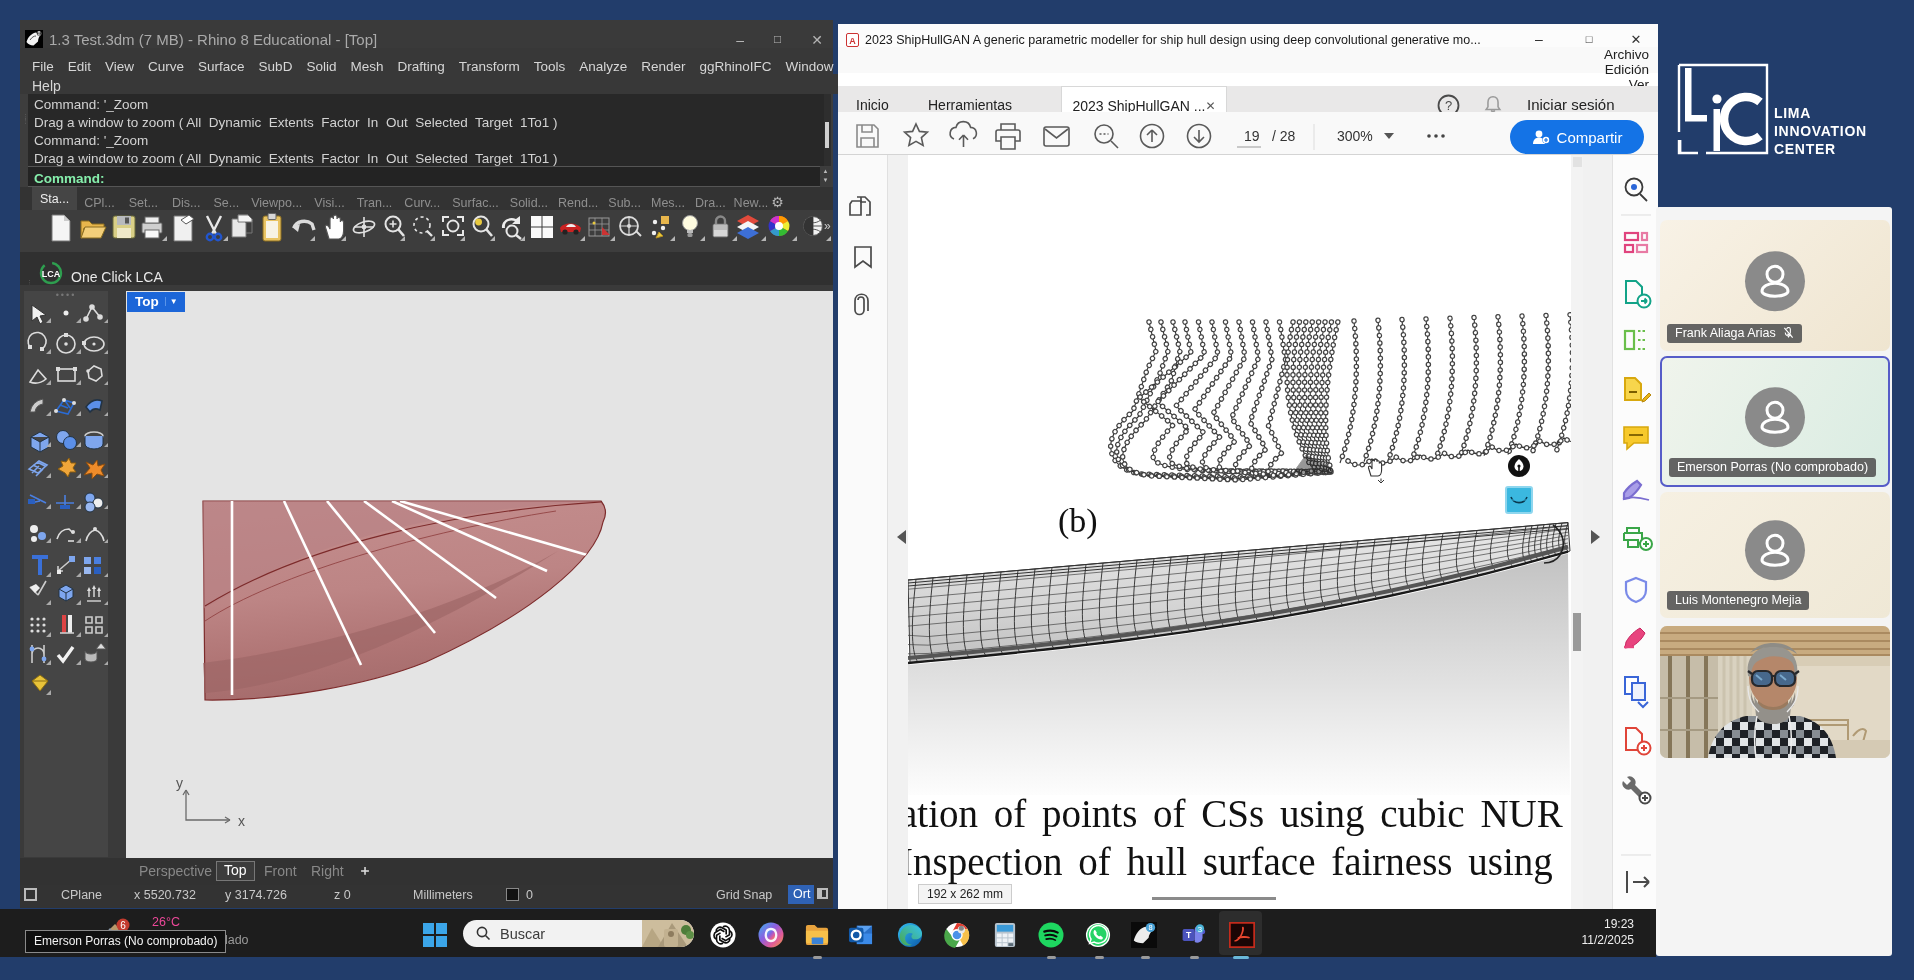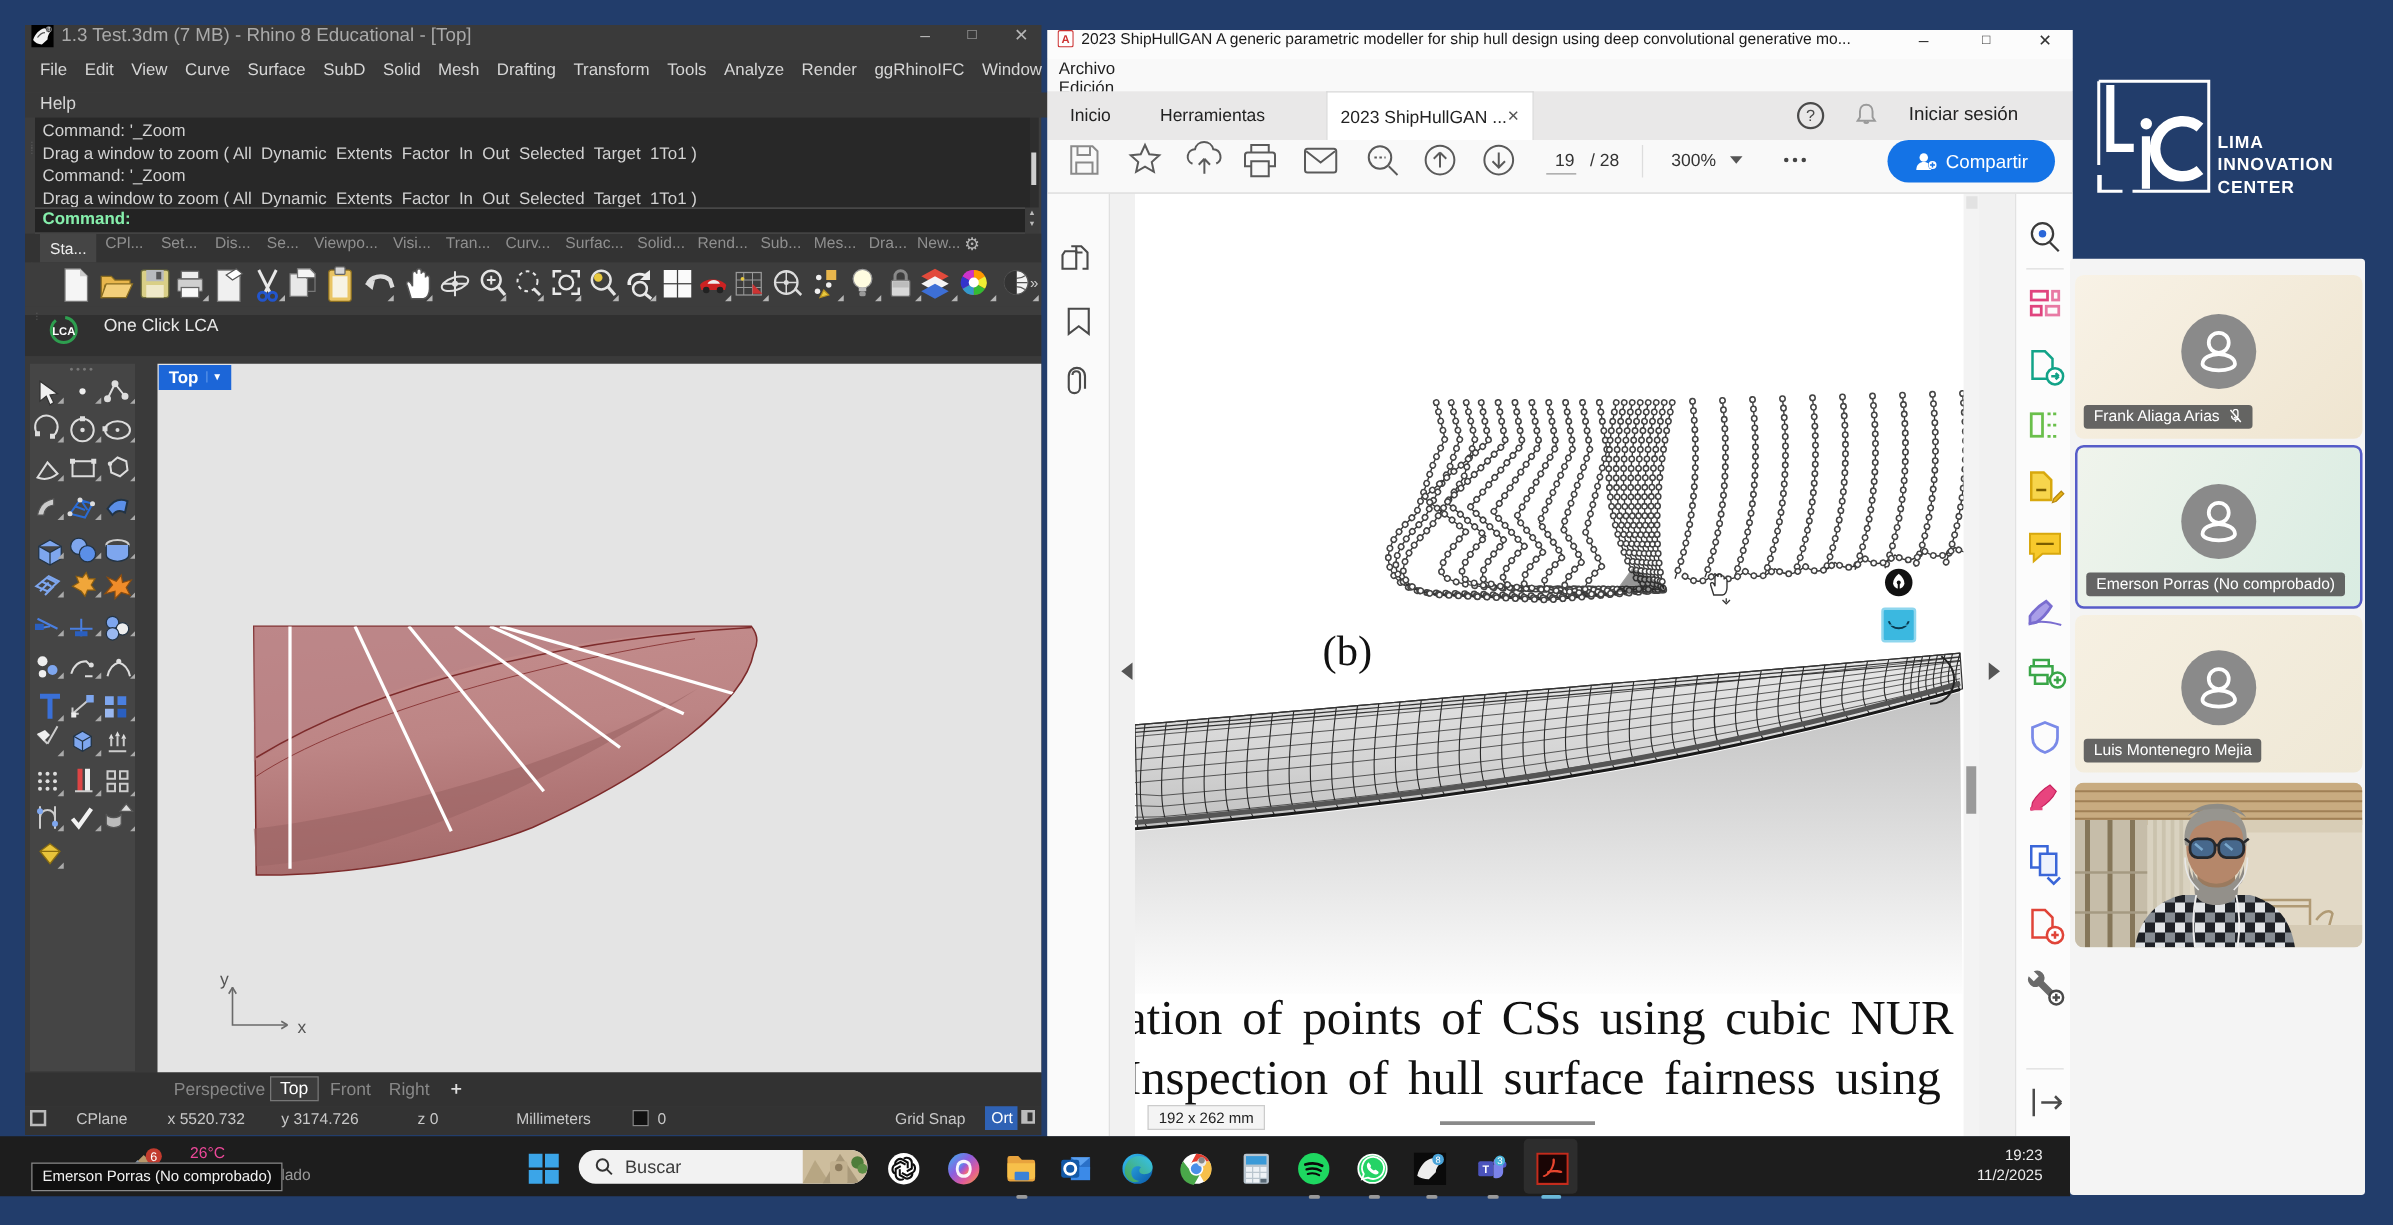--- a/index.html
+++ b/index.html
@@ -15,27 +15,27 @@
   #rh-cmd { left:8px; top:74px; width:796px; height:72px; background:#282828; color:#d2d2d2; font-size:13.5px; line-height:18px; padding:2px 0 0 6px; white-space:nowrap; overflow:hidden;}
   #rh-prompt { left:8px; top:146px; width:792px; height:21px; background:#232323; border-top:1px solid #555; border-bottom:1px solid #555; color:#86efac; font-size:13.5px; font-weight:bold; padding-left:6px; }
   #rh-tabs { left:0; top:167px; width:813px; height:23px; background:#333333; color:#8f8f8f; font-size:12.5px; }
   #rh-icons { left:0; top:190px; width:813px; height:35px; background:#3d3d3d; }
   #rh-lca { left:0; top:232px; width:813px; height:33px; background:#303030; color:#e8e8e8; font-size:14px; }
   #rh-main { left:0; top:265px; width:813px; height:573px; background:#3a3a3a; }
   #rh-palette { left:4px; top:6px; width:84px; height:566px; background:#454545; }
   #rh-vp { left:106px; top:6px; width:707px; height:567px; background:#e4e4e4; overflow:hidden; }
   #rh-vtabs { left:0; top:838px; width:813px; height:27px; background:#323232; color:#8f8f8f; font-size:14px; }
   #rh-status { left:0; top:865px; width:813px; height:23px; background:#333333; color:#c8c8c8; font-size:12.5px; }
-  .row { display:flex; align-items:flex-start; }
+  .row { display:flex; align-items:flex-end; }
   
   #pdf { left:838px; top:24px; width:820px; height:885px; background:#fff; }
   #pdf-title { left:0; top:0; width:820px; height:23px; background:#fcfcfc; color:#1a1a1a; font-size:12.5px; }
   #pdf-menu { left:0; top:23px; width:820px; height:26px; background:#f9f9f9; color:#202020; font-size:13.5px;flex-direction:column; }
   #pdf-menu span { margin:0 9px; }
-  #pdf-tabbar { left:0; top:49px; width:820px; height:39px; background:#e9e8e8; }
+  #pdf-tabbar { left:0; top:62px; width:820px; height:39px; background:#e9e8e8; }
   #pdf-toolbar { left:0; top:88px; width:820px; height:43px; background:#f9f9f9; border-bottom:1px solid #d4d4d4; }
   #pdf-content { left:0; top:131px; width:820px; height:754px; background:#f1f1f1; overflow:hidden; }
   #pdf-leftstrip { left:0; top:0; width:50px; height:754px; background:#fafafa; border-right:1px solid #e0e0e0; }
   #pdf-page { left:70px; top:0px; width:663px; height:754px; background:#ffffff; overflow:hidden; }
   #pdf-vscroll { left:733px; top:0; width:12px; height:754px; background:#f3f3f3; }
   #pdf-rightrail { left:745px; top:0; width:29px; height:754px; background:#f1f1f1; }
   #pdf-sidebar { left:774px; top:0; width:46px; height:754px; background:#fcfcfc; border-left:1px solid #e2e2e2; }
   
   #meet { left:1656px; top:207px; width:236px; height:749px; background:#f4f4f4; border-radius:3px; }
   .card { position:absolute; left:4px; width:230px; height:131px; border-radius:7px; overflow:hidden; }
@@ -297,21 +297,21 @@
           <path d="M806 31 l5 0 0 -5 z"></path>
     </g>
   </svg>
     </div>
   <div id="rh-lca" class="abs row">
     <span style="color:#666;font-size:7px;margin-left:6px;line-height:4px">⋮</span>
     <svg width="24" height="24" style="margin-left:6px" viewBox="0 0 24 24">
         <circle cx="12" cy="12" r="10" fill="none" stroke="#2e9e4f" stroke-width="2.4" stroke-dasharray="40 8"></circle>
         <text x="12" y="16" text-anchor="middle" font-size="9" font-weight="bold" fill="#fff">LCA</text>
       </svg>
-    <span style="margin-left:20px">One Click LCA</span>
+    <span style="margin-left:8px">One Click LCA</span>
   </div>
   <div id="rh-main" class="abs">
     <div id="rh-palette" class="abs">
       <div style="color:#777;font-size:9px;letter-spacing:2px;text-align:center;line-height:8px">••••</div>
       <svg width="84" height="560" viewBox="0 0 84 560">
         <g stroke="#dcdcdc" fill="none" stroke-width="1.6">
 
           <path d="M8 6 l0 16 5 -4 3 7 3 -2 -3 -6 6 -1 z" fill="#f0f0f0" stroke="#333" stroke-width="1"></path>
           <circle cx="42" cy="14" r="2.5" fill="#eee" stroke="none"></circle>
           <path d="M62 20 l6 -12 8 10"></path>

